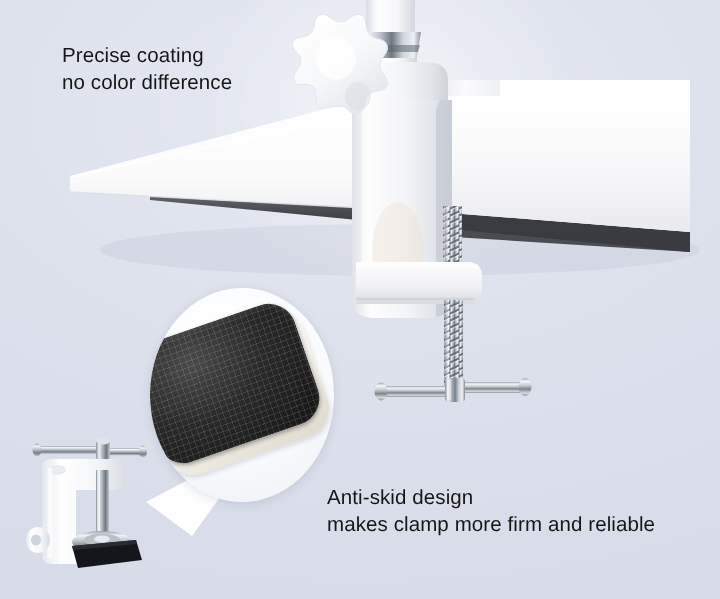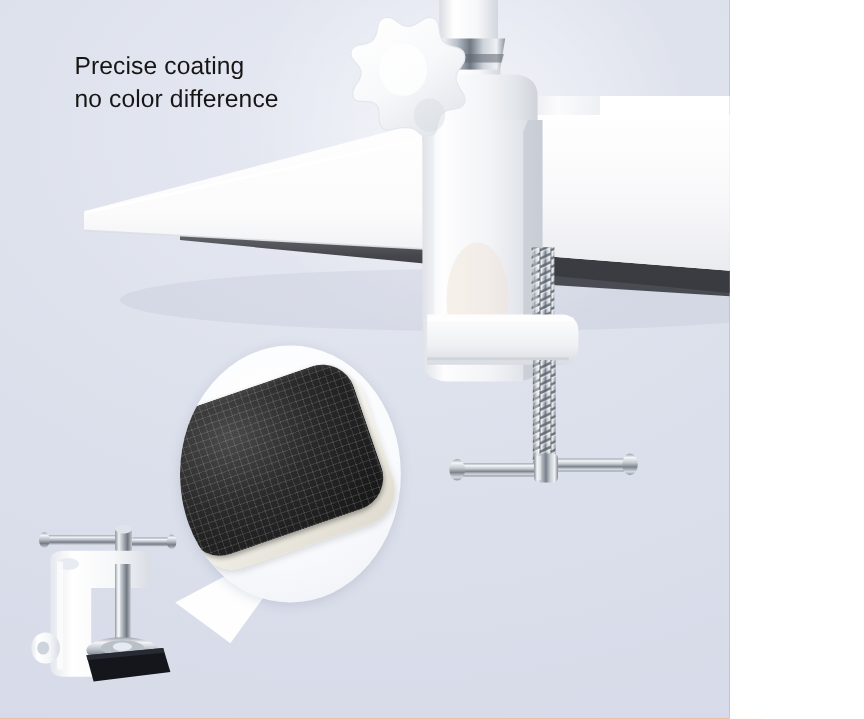--- a/index.html
+++ b/index.html
@@ -2,24 +2,24 @@
 <html><head>
 <meta charset="utf-8">
 <style>
   html, body {
     margin: 0;
     padding: 0;
     background: #ffffff;
   }
   #stage {
     position: relative;
-    width: 608px;
+    width: 720px;
     height: 599px;
     overflow: hidden;
-    background: #f97316;
+    background: #3b82f6;
     font-family: "Liberation Sans", sans-serif;
   }
 
   
   .bg {
     position: absolute;
     inset: 0;
     background:
       radial-gradient(120% 90% at 50% 18%, #e7eaf3 0%, #dde1ec 45%, #d7dbe9 100%);
   }
@@ -277,20 +277,22 @@
       <ellipse cx="525" cy="387" rx="6.5" ry="9" fill="url(#chromeH)"></ellipse>
 
       <rect x="445" y="378" width="20" height="24" rx="4" fill="url(#chromeG)"></rect>
       <rect x="447" y="380" width="4" height="20" fill="#ffffff" opacity="0.4"></rect>
     </g>
   </svg>
 
   <div class="annot" id="annot-top"><span>Precise coating</span>
 <span>no color difference</span></div>
 
+  <div class="annot" id="annot-bottom"><span>Anti-skid design</span>
+<span>makes clamp more firm and reliable</span></div>
 
   <svg class="pointer" viewBox="0 0 130 105" style="position:absolute;left:132px;top:440px;width:130px;height:105px;">
     <path d="M128,2 L60,96 L14,62 Z" fill="#ffffff" opacity="0.97"></path>
   </svg>
 
   <div class="callout">
     <div class="callout-circle">
       <div class="pad-wrap">
         <div class="pad-base"></div>
         <div class="pad-black"></div>

